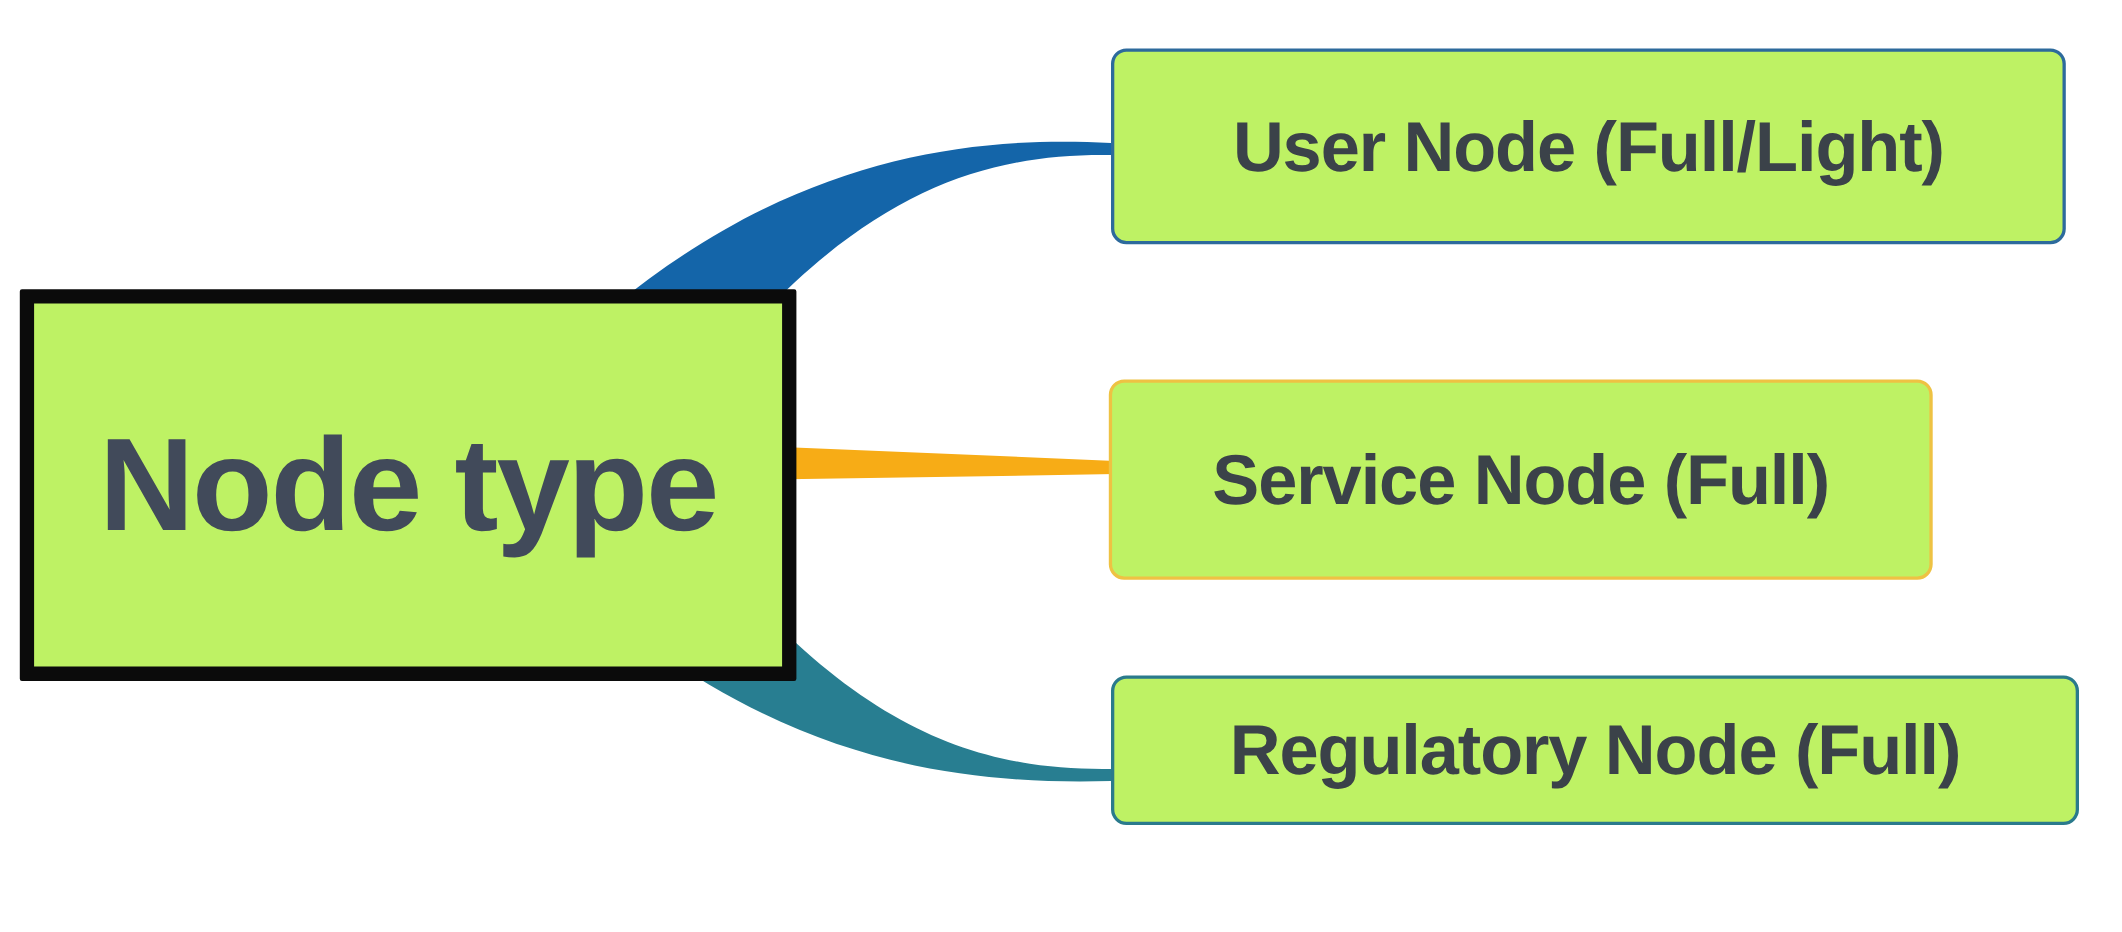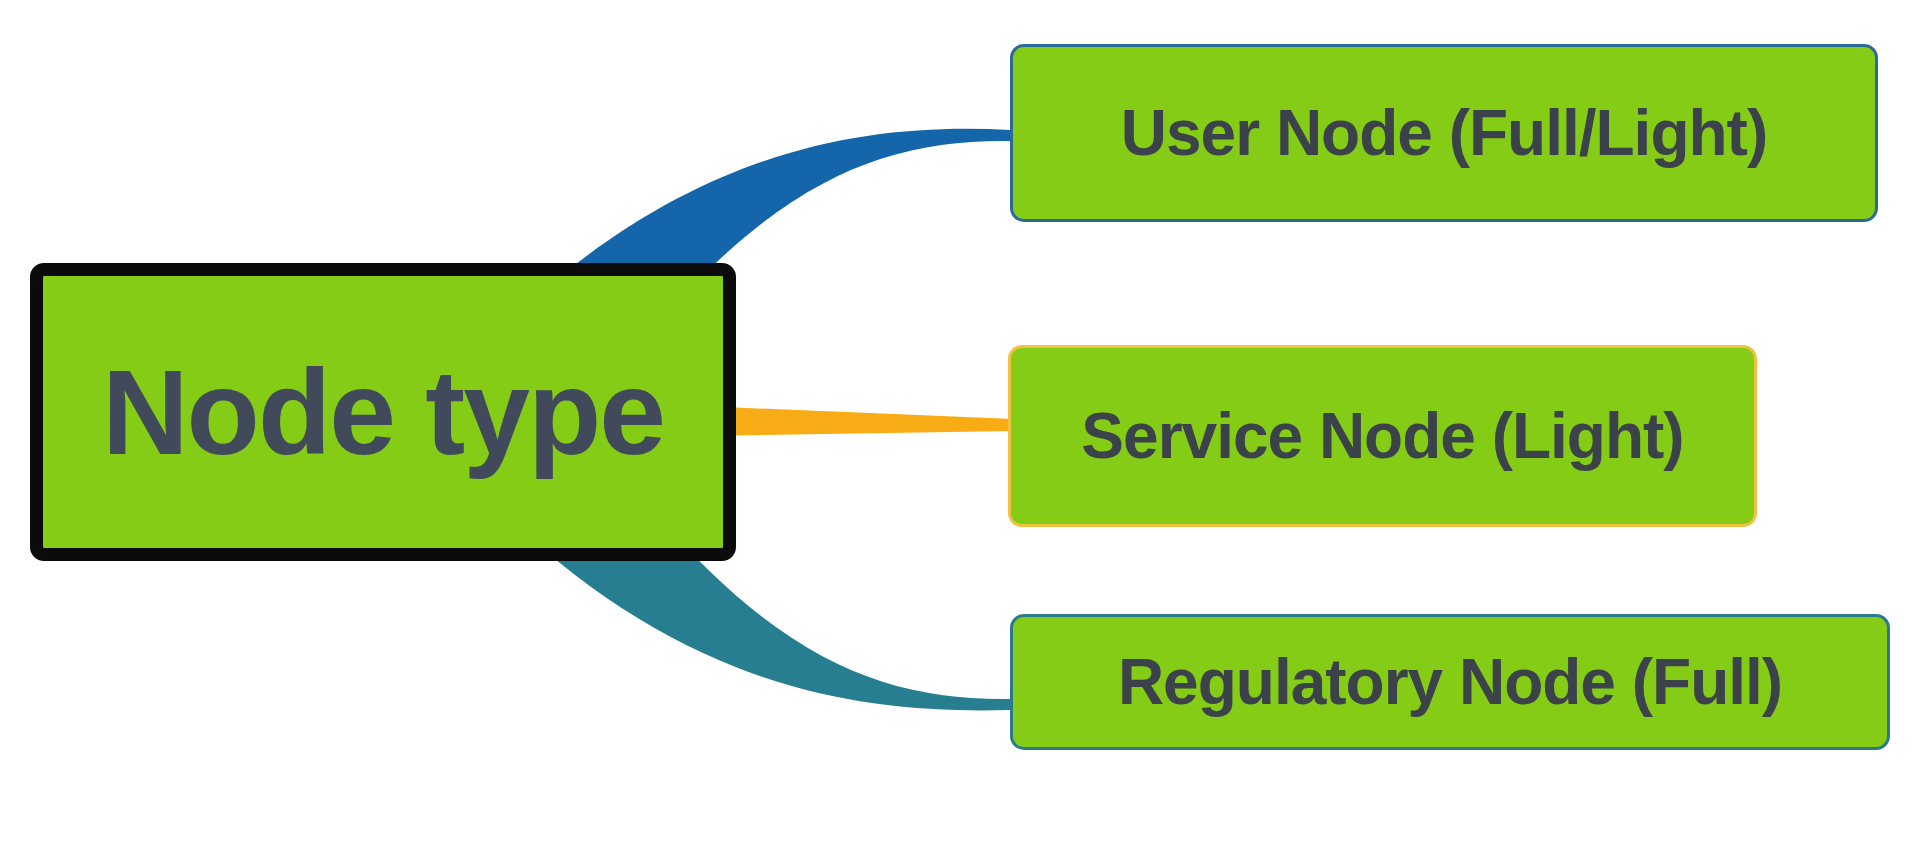--- a/index.html
+++ b/index.html
@@ -19,33 +19,33 @@
     position: absolute;
     left: 0;
     top: 0;
     width: 1929px;
     height: 847px;
     z-index: 0;
   }
   .node {
     position: absolute;
     box-sizing: border-box;
-    background: #84cc16;
+    background: #bef264;
     display: flex;
     align-items: center;
     justify-content: center;
     z-index: 1;
   }
   .root-node {
-    left: 30px;
+    left: 18px;
     top: 263px;
     width: 706px;
-    height: 298px;
+    height: 356px;
     border: 13px solid #0b0b0b;
-    border-radius: 14px;
+    border-radius: 2px;
   }
   .root-node .label {
     font-size: 120px;
     font-weight: bold;
     letter-spacing: -2px;
     color: #414a5a;
     white-space: nowrap;
   }
   .child-node {
     border-width: 3px;
@@ -91,20 +91,20 @@
 
   <div class="node root-node" style="border-color: rgb(11, 11, 11);">
     <span class="label" style="color: rgb(65, 74, 90);">Node type</span>
   </div>
 
   <div class="node child-node child-user" style="border-color: rgb(45, 106, 156);">
     <span class="label" style="color: rgb(59, 66, 73);">User Node (Full/Light)</span>
   </div>
 
   <div class="node child-node child-service" style="border-color: rgb(238, 194, 67);">
-    <span class="label" style="color: rgb(59, 66, 73);">Service Node (Light)</span>
+    <span class="label" style="color: rgb(59, 66, 73);">Service Node (Full)</span>
   </div>
 
   <div class="node child-node child-regulatory" style="border-color: rgb(42, 122, 140);">
     <span class="label" style="color: rgb(59, 66, 73);">Regulatory Node (Full)</span>
   </div>
 
 </div>
 
 </body></html>

